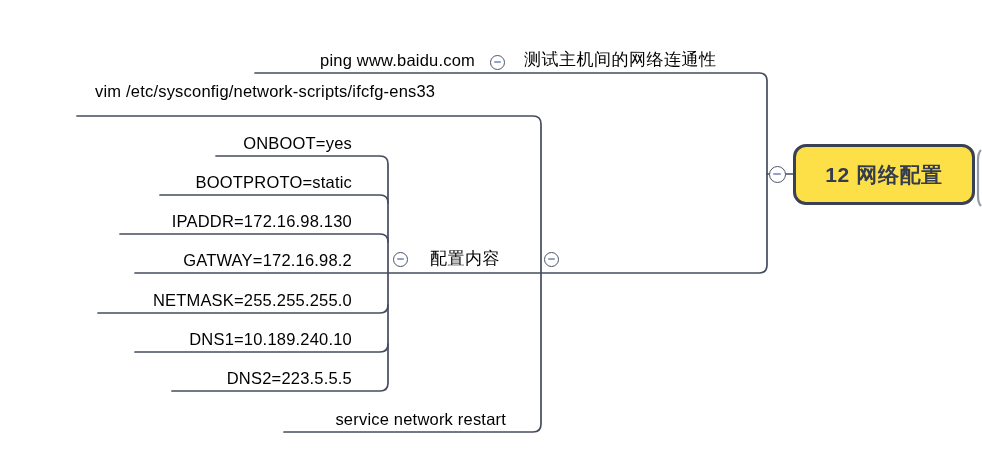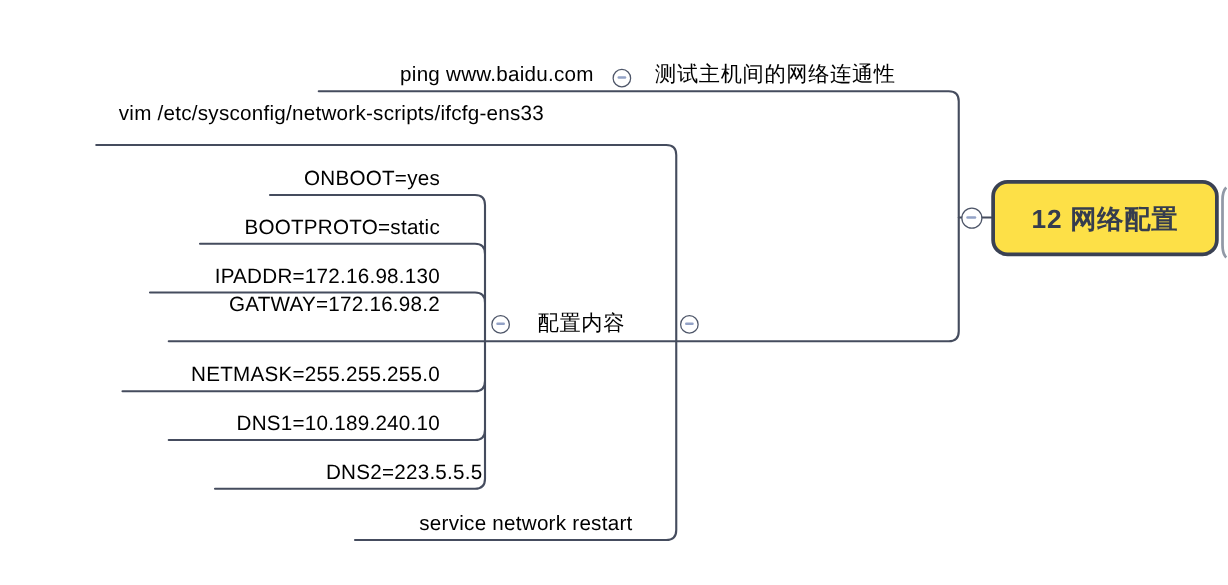--- a/index.html
+++ b/index.html
@@ -112,27 +112,27 @@
   <div class="label cjk" style="left:524px; top:49px;">测试主机间的网络连通性</div>
 
   <div class="label lat" style="left:95px; top:80px;">vim /etc/sysconfig/network-scripts/ifcfg-ens33</div>
 
   <div class="label cfg" style="right:630px; top:132px;">ONBOOT=yes</div>
 
   <div class="label cfg" style="right:630px; top:171px;">BOOTPROTO=static</div>
 
   <div class="label cfg" style="right:630px; top:210px;">IPADDR=172.16.98.130</div>
 
-  <div class="label cfg" style="right:630px; top:233px;">GATWAY=172.16.98.2</div>
+  <div class="label cfg" style="right:630px; top:249px;">GATWAY=172.16.98.2</div>
 
   <div class="label cfg" style="right:630px; top:289px;">NETMASK=255.255.255.0</div>
 
   <div class="label cfg" style="right:630px; top:328px;">DNS1=10.189.240.10</div>
 
-  <div class="label cfg" style="right:596px; top:367px;text-align:right;">DNS2=223.5.5.5</div>
+  <div class="label cfg" style="right:630px; top:367px;text-align:right;">DNS2=223.5.5.5</div>
 
   <div class="label cjk" style="left:430px; top:248px;">配置内容</div>
 
 
   <div class="label lat" style="right:476px; top:408px;">service network restart</div>
 
   <div class="root-topic">
     <span class="title">12 网络配置</span>
   </div>
 

